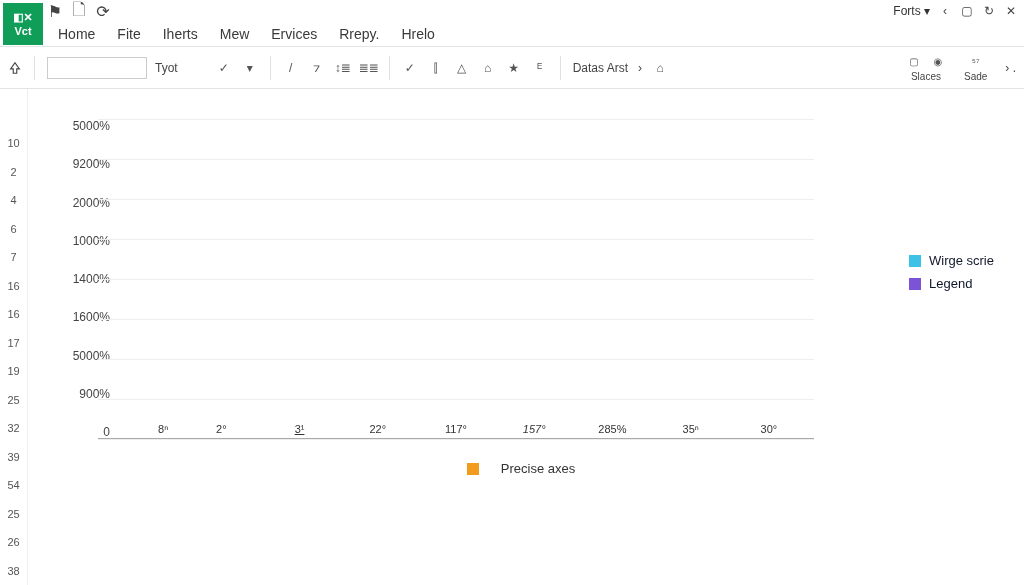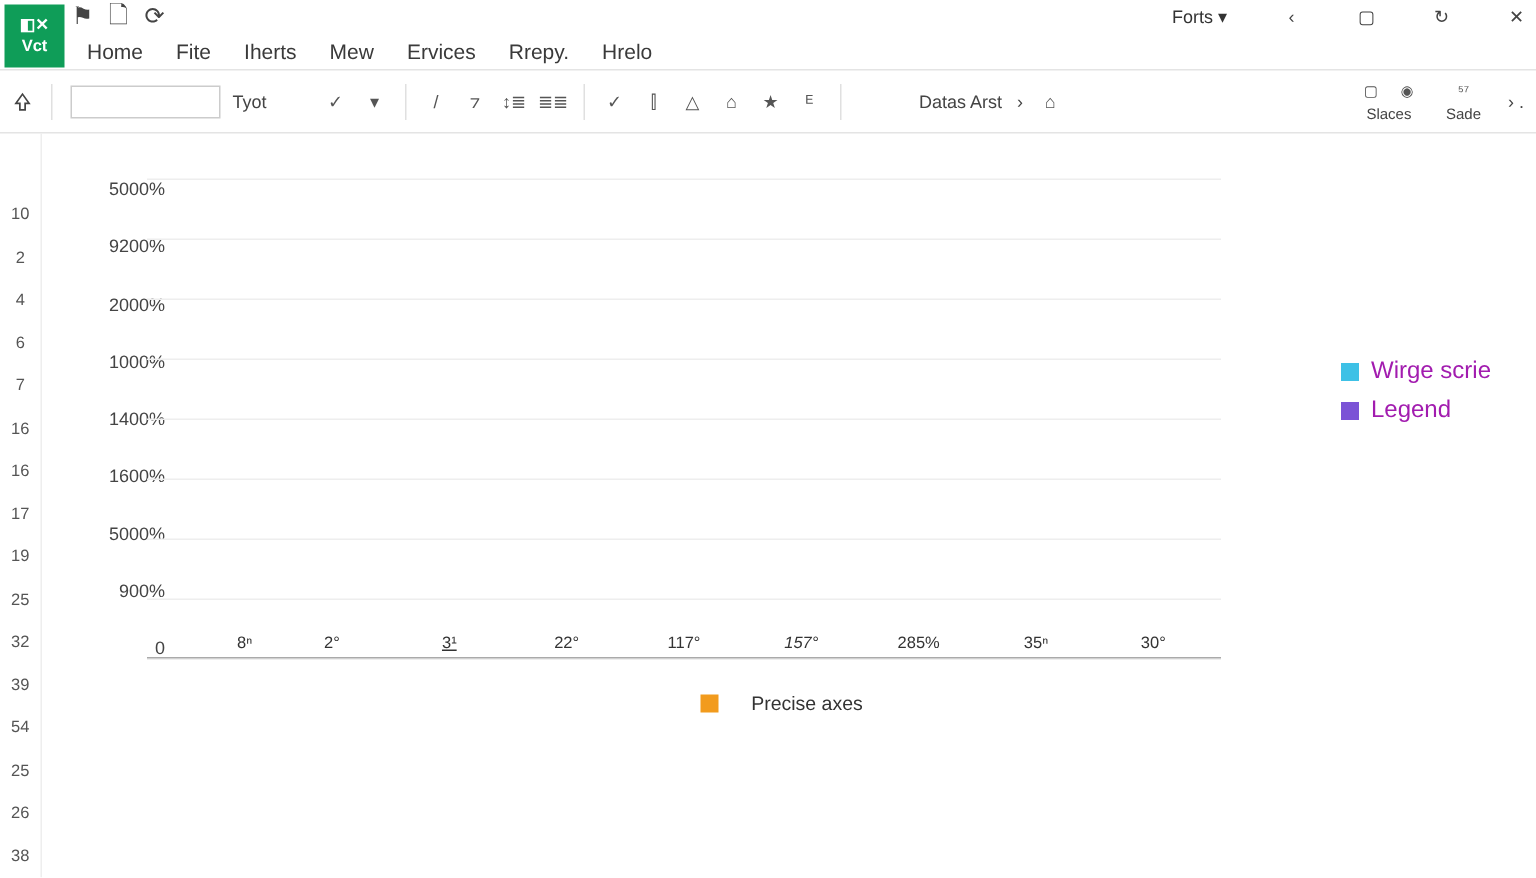--- a/index.html
+++ b/index.html
@@ -1,19 +1,19 @@
 <!DOCTYPE html>
 <html><head>
 <meta charset="utf-8">
 <style>
 *{box-sizing:border-box;margin:0;padding:0;font-family:"Segoe UI",Arial,sans-serif}
 html,body{width:1024px;height:585px;overflow:hidden;background:#fff}
 .titlebar{height:22px;display:flex;align-items:center;padding:0 6px}
 .titlebar .tb-left{display:flex;gap:10px;margin-left:42px}
-.titlebar .tb-right{margin-left:auto;display:flex;gap:36px;align-items:flex-start;font-size:12px;color:#333}
+.titlebar .tb-right{margin-left:auto;display:flex;gap:8px;align-items:flex-start;font-size:12px;color:#333}
 .tb-icon{width:14px;height:14px;display:inline-flex;align-items:center;justify-content:center;color:#444}
 .app-badge{position:absolute;left:3px;top:3px;width:40px;height:42px;background:#0f9d58;color:#fff;display:flex;flex-direction:column;align-items:center;justify-content:center;font-size:11px;font-weight:600;line-height:1.3}
 .menubar{height:25px;display:flex;align-items:center;gap:22px;padding-left:58px;font-size:14px;color:#3a3a3a;border-bottom:1px solid #e4e4e4}
 .menubar span{cursor:pointer}
 .toolbar{height:42px;display:flex;align-items:center;padding:0 8px;border-bottom:1px solid #e4e4e4;gap:8px;font-size:12px;color:#444}
 .tb-sep{width:1px;height:24px;background:#e0e0e0;margin:0 4px}
 .cellref{width:100px;height:22px;border:1px solid #ccc;background:#fff}
 .t-ico{width:16px;height:16px;display:inline-flex;align-items:center;justify-content:center;color:#555}
 .tb-group{display:flex;gap:10px;align-items:center}
 .tb-right2{margin-left:auto;display:flex;gap:18px;align-items:center}
@@ -29,21 +29,21 @@
 .grid div{position:absolute;left:0;right:0;height:1px;background:#eee}
 .axis{position:absolute;left:0;right:0;bottom:0;height:1px;background:#aaa}
 .bars{position:absolute;inset:0;display:flex;align-items:flex-end;justify-content:space-around;padding:0 6px}
 .barcol{flex:1;display:flex;flex-direction:column;align-items:center;position:relative}
 .barlbl{position:absolute;top:-18px;font-size:11px;color:#333;white-space:nowrap}
 .bar{width:46px}
 .xlabels{display:flex;margin-left:40px;margin-right:170px;font-size:12px;color:#333}
 .xlabels div{flex:1;text-align:center;padding-top:6px}
 .chtitle{text-align:center;font-size:13px;color:#333;margin-top:22px;display:flex;align-items:center;justify-content:center;gap:22px}
 .swatch{width:12px;height:12px;display:inline-block}
-.legend{position:absolute;right:30px;top:150px;font-size:16px;color:#a21caf}
+.legend{position:absolute;right:30px;top:164px;font-size:13px;color:#0f172a}
 .legend div{display:flex;align-items:center;gap:8px;margin-bottom:8px}
 .arrowup{width:14px;height:14px}
 </style>
 </head>
 <body>
 
 <div class="app-badge">
   <span>◧✕</span>
   <span>Vct</span>
 </div>
@@ -94,21 +94,21 @@
   <div class="tb-sep"></div>
   <div class="tb-group">
     <span class="t-ico">✓</span>
     <span class="t-ico">⫿</span>
     <span class="t-ico">△</span>
     <span class="t-ico">⌂</span>
     <span class="t-ico">★</span>
     <span class="t-ico">ᴱ</span>
   </div>
   <div class="tb-sep"></div>
-  <div class="tb-group" style="margin-left:40px">
+  <div class="tb-group" style="">
     <span>Datas Arst</span>
     <span>›</span>
     <span class="t-ico">⌂</span>
   </div>
   <div class="tb-right2">
     <div class="tb-panel">
       <div class="picos">
         <span class="t-ico">▢</span>
         <span class="t-ico">◉</span>
       </div>

